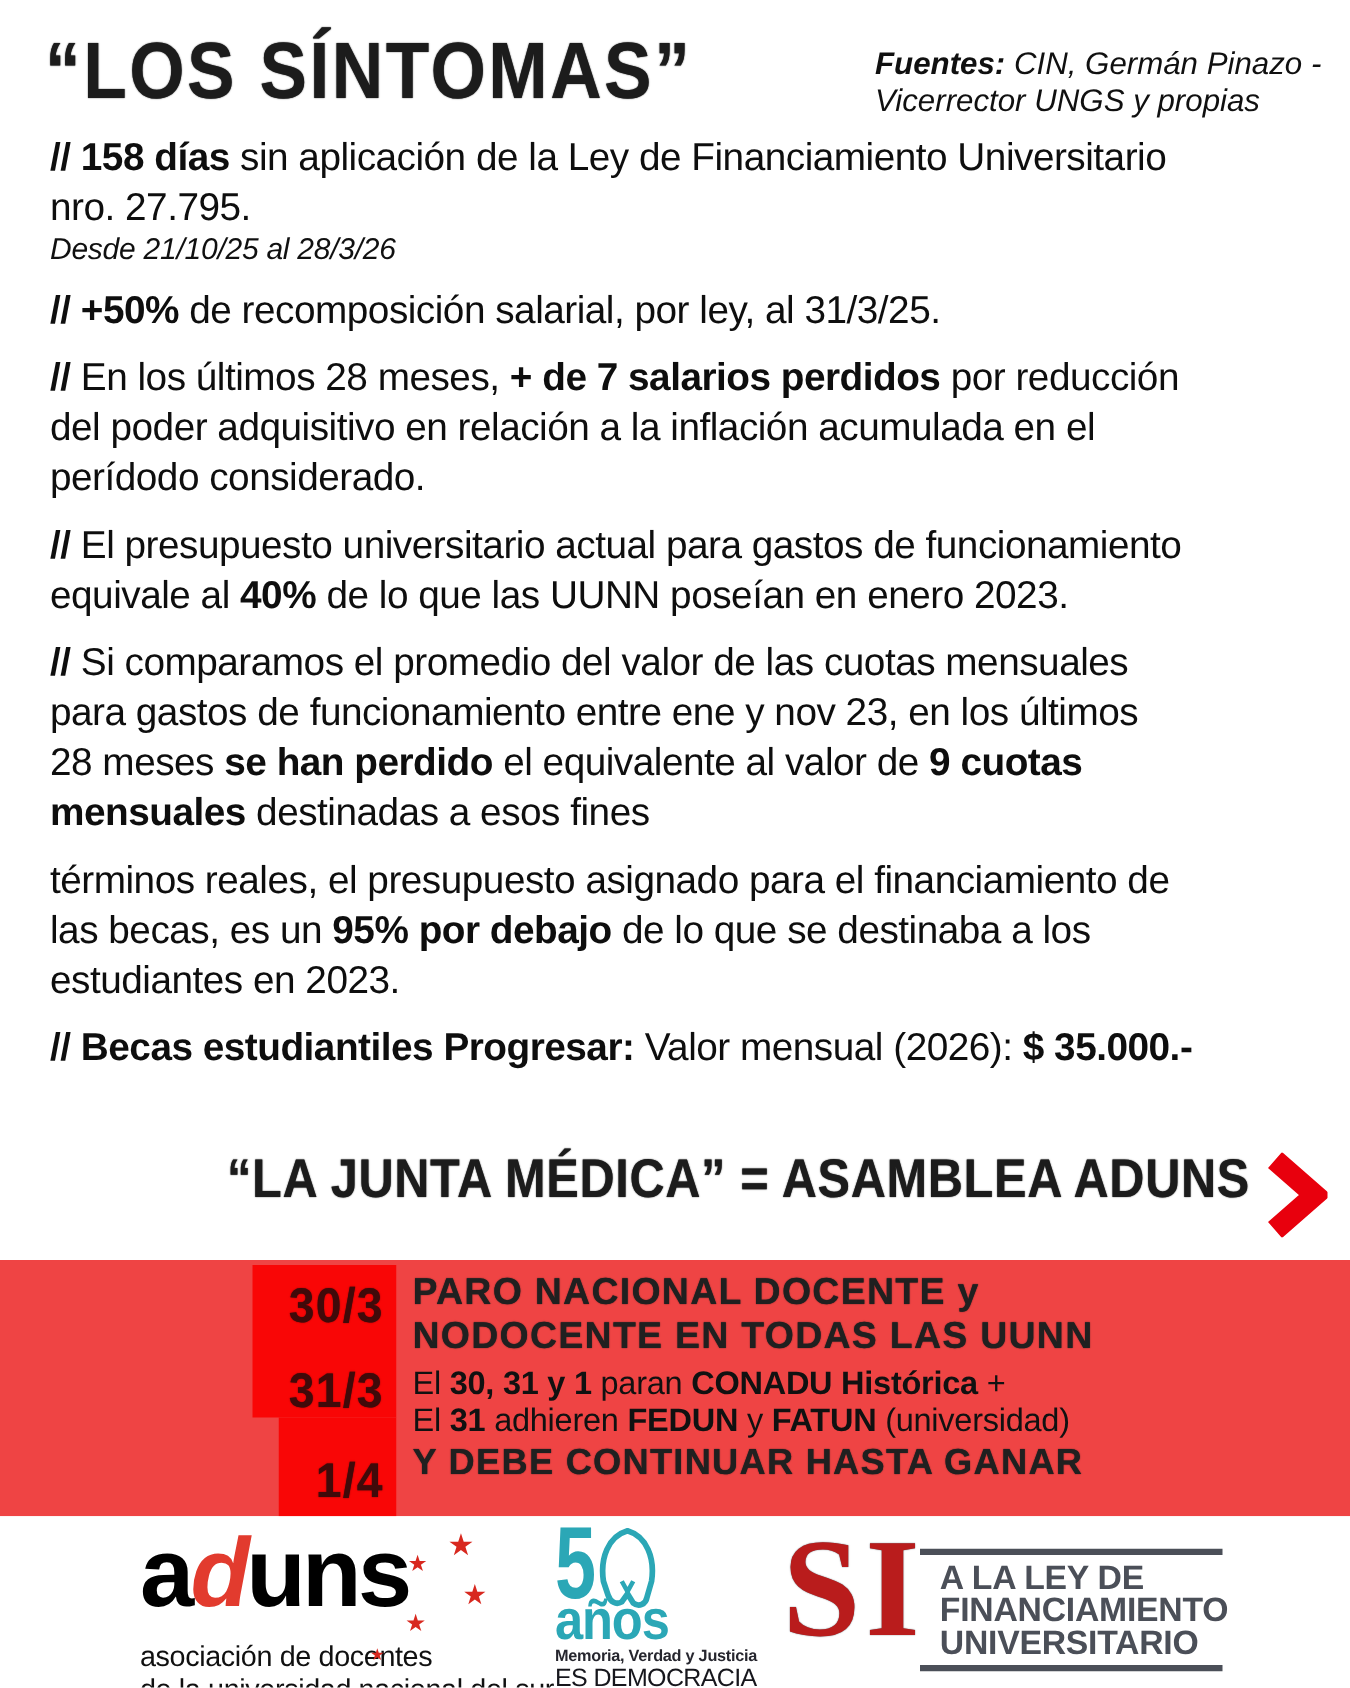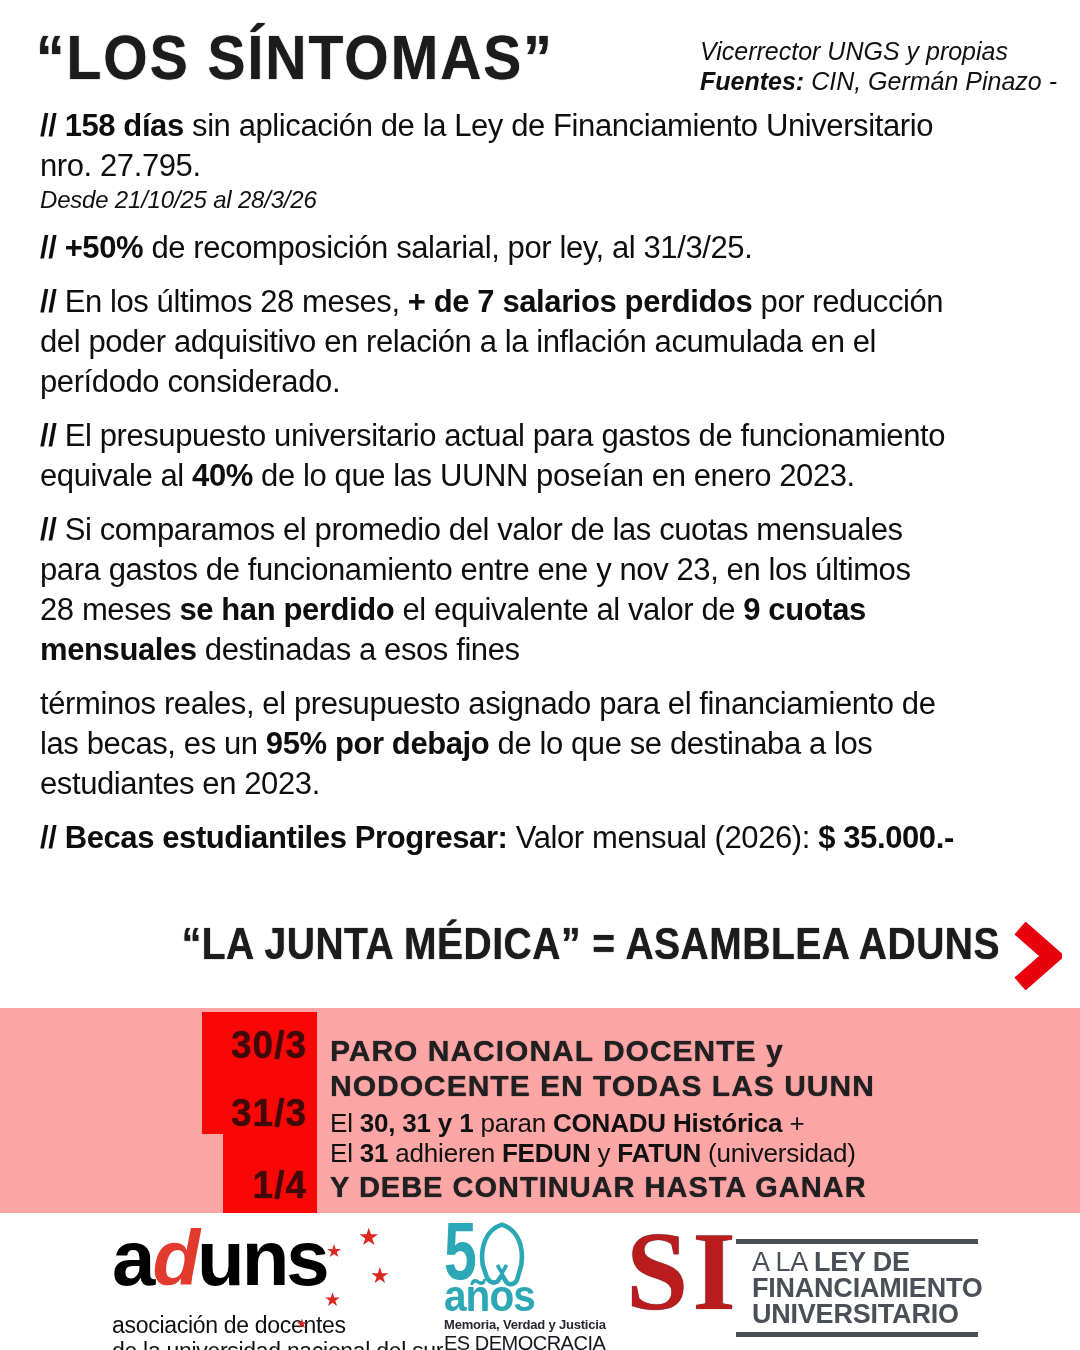--- a/index.html
+++ b/index.html
@@ -29,31 +29,31 @@
   .line b{font-weight:700;}
   .note{font-size:24px;font-style:italic;line-height:28px;color:#101010;letter-spacing:-0.2px;}
   
   #junta{
     position:absolute;right:18px;top:922px;display:flex;align-items:flex-start;gap:10px;
   }
   #junta .jtext{font-size:39px;letter-spacing:0.5px;white-space:nowrap;transform:scaleY(1.12);}
   #junta svg{display:block;}
   
   #banner{
-    position:absolute;left:0;top:1008px;width:1080px;height:205px;background:#fca5a5;
+    position:absolute;left:0;top:1008px;width:1080px;height:205px;background:#ef4444;
   }
   .red-wide{position:absolute;left:202px;top:4px;width:115px;height:122px;background:#f90606;}
   .red-narrow{position:absolute;left:223px;top:126px;width:94px;height:79px;background:#f90606;}
   #dates{position:absolute;left:202px;top:0;width:115px;height:205px;}
   .date{
     position:absolute;right:10px;font-weight:900;font-size:37px;color:#400a0a;
     letter-spacing:1px;text-shadow:0 0 1px #400a0a;transform:scaleY(1.05);
   }
   .d0{top:16px;} .d1{top:84px;} .d2{top:156px;}
-  #strike-body{position:absolute;left:330px;top:25px;right:6px;}
+  #strike-body{position:absolute;left:330px;top:8px;right:6px;}
   .shead{font-size:30px;line-height:35px;letter-spacing:1px;white-space:nowrap;color:#202020;}
   .sdetails{margin-top:5px;}
   .dline{font-size:26px;line-height:30px;color:#111;white-space:nowrap;letter-spacing:-0.2px;}
   .dline b{font-weight:700;}
   .sfoot{font-size:29px;line-height:33px;margin-top:3px;letter-spacing:1px;white-space:nowrap;color:#202020;}
   
   #footer{position:absolute;left:0;top:1213px;width:1080px;height:103px;background:#fff;}
   
   .aduns{position:absolute;left:112px;top:14px;}
   .aduns-word{font-size:78px;font-weight:800;letter-spacing:-3px;line-height:62px;color:#000;}
@@ -76,30 +76,30 @@
   
   .si{position:absolute;left:626px;top:16px;display:flex;}
   .si-word{
     font-family:"Liberation Serif",serif;font-weight:700;font-size:112px;line-height:84px;
     letter-spacing:4px;color:#b91c1c;text-shadow:0 0 1px #4b4f58;
   }
   .si-right{margin-left:-4px;width:242px;padding-top:10px;}
   .si-rule{height:5px;background:#4b4f58;}
   .si-text{padding:5px 0 5px 16px;color:#4b4f58;}
   .si-line{font-size:27px;line-height:26px;font-weight:700;letter-spacing:-0.2px;white-space:nowrap;}
-  .si-light{font-weight:400;}
+  .si-light{font-weight:700;}
 </style>
 </head>
 <body>
 
 <div id="title" class="stamp">“LOS SÍNTOMAS”</div>
 
 <div id="sources">
+  <div><b>Fuentes:</b><span> CIN, Germán Pinazo -</span></div>
   <div>Vicerrector UNGS y propias</div>
-  <div><b>Fuentes:</b><span> CIN, Germán Pinazo -</span></div>
 </div>
 
 <div id="bullets">
     <div class="para">
       <div class="line"><b>// 158 días</b><span> sin aplicación de la Ley de Financiamiento Universitario</span></div>
       <div class="line"><span>nro. 27.795.</span></div>
       <div class="note">Desde 21/10/25 al 28/3/26</div>
     </div>
     <div class="para">
       <div class="line"><b>// +50%</b><span> de recomposición salarial, por ley, al 31/3/25.</span></div>

